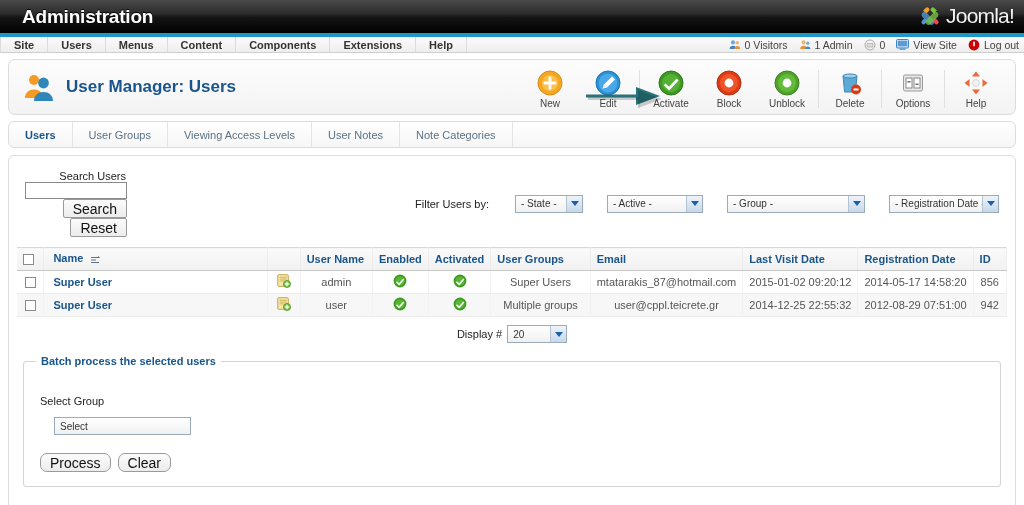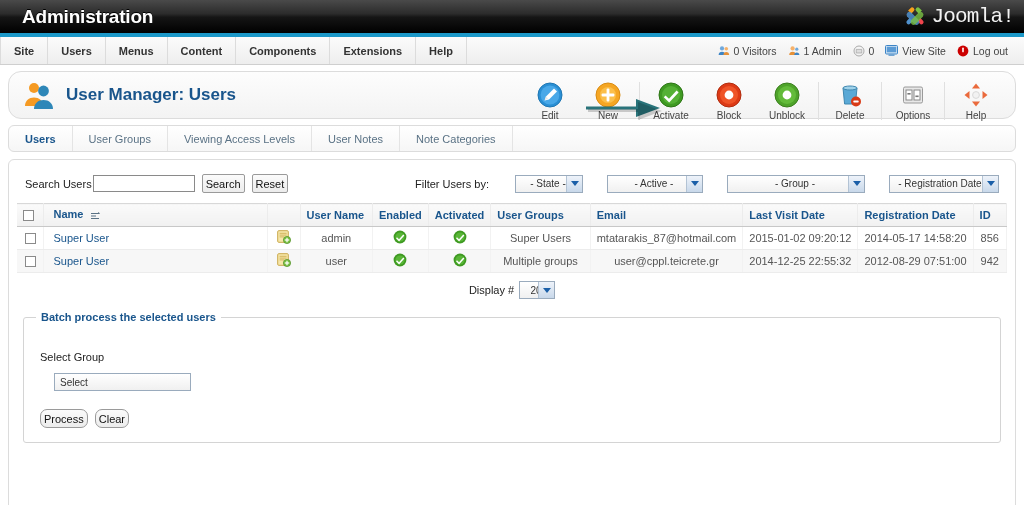--- a/index.html
+++ b/index.html
@@ -35,27 +35,27 @@
     display: flex;
     align-items: center;
     gap: 4px;
   }
   .joomla-mark { width: 24px; height: 24px; }
   .joomla-word {
     font-size: 21px;
     color: #f2f2f2;
     font-weight: 300;
     letter-spacing: -0.8px;
-    font-family: Liberation Mono, monospace;
+    font-family: Liberation Sans, sans-serif;
   }
 
   
   .menubar {
     position: relative;
-    height: 28px;
+    height: 16px;
     background: linear-gradient(to bottom, #fbfbfb 0%, #eeeeee 100%);
     border-bottom: 1px solid #cfcfcf;
     display: flex;
     align-items: stretch;
   }
   .menu-left { display: flex; align-items: stretch; }
   .menu-item {
     padding: 0 13px;
     display: flex;
     align-items: center;
@@ -64,41 +64,41 @@
     color: #333;
     border-right: 1px solid #dcdcdc;
     cursor: pointer;
   }
   .menu-item:first-child { border-left: 1px solid #dcdcdc; }
   .menu-right {
     margin-left: auto;
     display: flex;
     align-items: center;
     gap: 11px;
-    padding-right: 16px;
+    padding-right: 5px;
     font-size: 10.5px;
     color: #444;
   }
   .menu-right .mr {
     display: flex; align-items: center; gap: 4px; cursor: pointer;
   }
   .ico { display: inline-block; line-height: 0; }
 
   
   .page {
     padding: 6px 8px 0 8px;
   }
 
   
   .toolbar-panel {
     position: relative;
-    height: 48px;
+    height: 56px;
     background: linear-gradient(to bottom, #fdfdfd 0%, #f3f3f3 100%);
     border: 1px solid #dcdcdc;
-    border-radius: 13px;
+    border-radius: 7px;
     display: flex;
     align-items: center;
   }
   .page-head {
     display: flex; align-items: center; gap: 11px;
     padding-left: 14px;
   }
   .page-head-title {
     font-size: 17px;
     font-weight: bold;
@@ -163,38 +163,38 @@
     height: 410px;
     padding: 10px 8px;
   }
 
   
   .filter-row {
     display: flex;
     align-items: center;
     padding: 4px 8px 10px 8px;
   }
-  .search-group { display: flex; align-items: center; gap: 0px; }
+  .search-group { display: flex; align-items: flex-end; gap: 0px; flex-direction: column; }
   .search-label { font-size: 11px; color: #222; margin-right: 1px; }
   .txt-input {
     width: 102px; height: 17px;
     border: 1px solid #8a8a8a;
     background: #fff;
     font-size: 11px;
     padding: 0 3px;
     font-family: "Liberation Sans", sans-serif;
   }
   .btn {
     height: 19px;
-    padding: 0 3px;
+    padding: 0 9px;
     margin-left: 7px;
     border: 1px solid #9a9a9a;
     background: linear-gradient(to bottom, #fbfbfb, #ececec);
     border-radius: 2px;
-    font-size: 11px;
+    font-size: 14px;
     color: #111;
     cursor: pointer;
     font-family: "Liberation Sans", sans-serif;
   }
   .filter-right {
     margin-left: auto;
     display: flex; align-items: center; gap: 24px;
   }
   .filter-label { font-size: 11px; color: #222; margin-right: 2px; }
   .sel {
@@ -202,21 +202,20 @@
     border: 1px solid #9aabbd;
     background: linear-gradient(to bottom, #ffffff, #f0f0f0);
     font-size: 10px;
     color: #333;
     display: flex;
     align-items: center;
     position: relative;
     padding: 0 7px 0 5px;
     cursor: pointer;
     white-space: nowrap;
-    justify-content: center;
   }
   .sel .caret {
     position: absolute; right: 0; top: 0;
     width: 16px; height: 100%;
     background: linear-gradient(to bottom, #eef3fa, #c8d8ea);
     border-left: 1px solid #b3c3d4;
     display: flex; align-items: center; justify-content: center;
   }
   .sel .caret::after {
     content: "";
@@ -250,21 +249,21 @@
     height: 23px;
     padding: 0 6px;
     border-bottom: 1px solid #ececec;
     border-right: 1px solid #f2f2f2;
     text-align: center;
     color: #555;
     white-space: nowrap;
   }
   table.userlist tbody tr.alt td { background: #f7f7f7; }
   table.userlist tbody td.name-col { text-align: left; padding-left: 9px; }
-  .user-link { color: #19558c; font-weight: normal; text-decoration: none; cursor: pointer; }
+  .user-link { color: #19558c; font-weight: bold; text-decoration: none; cursor: pointer; }
   .cb {
     width: 11px; height: 11px;
     border: 1px solid #8a8a8a;
     background: #fff;
     display: inline-block;
     vertical-align: middle;
     cursor: pointer;
   }
   .sort-icon { display: inline-block; margin-left: 4px; vertical-align: middle; }
   .note-icon { display: inline-block; vertical-align: middle; cursor: pointer; }
@@ -435,38 +434,38 @@
         <g fill="#000" opacity="0.18">
           <path d="M4 15 L54 15 L54 8 L78 17 L54 26 L54 18 L4 18 Z"></path>
         </g>
       </svg>
     </div>
 
     <div class="toolbar">
       <div class="tb-btn">
         <span class="ico">
           <svg width="26" height="26" viewBox="0 0 26 26">
+              <circle cx="13" cy="13" r="12" fill="#f5a623" stroke="#d98b12"></circle>
+              <circle cx="13" cy="13" r="8" fill="#fbbf4a"></circle>
+              <rect x="11.6" y="6.6" width="2.8" height="12.8" rx="1" fill="#fff"></rect>
+              <rect x="6.6" y="11.6" width="12.8" height="2.8" rx="1" fill="#fff"></rect>
+            </svg>
+        </span>
+        <span class="tb-label">New</span>
+      </div>
+      <div class="tb-btn">
+        <span class="ico">
+          <svg width="26" height="26" viewBox="0 0 26 26">
               <circle cx="13" cy="13" r="12" fill="#2a8fd4" stroke="#1f77b3"></circle>
               <circle cx="13" cy="13" r="9.4" fill="#49a8e8"></circle>
               <path d="M7.6 18.4 9 14.6 17 6.6l3 3-8 8z" fill="#fff"></path>
               <path d="M7.6 18.4 9 14.6l2 2z" fill="#e8e8e8"></path>
             </svg>
         </span>
         <span class="tb-label">Edit</span>
-      </div>
-      <div class="tb-btn">
-        <span class="ico">
-          <svg width="26" height="26" viewBox="0 0 26 26">
-              <circle cx="13" cy="13" r="12" fill="#f5a623" stroke="#d98b12"></circle>
-              <circle cx="13" cy="13" r="8" fill="#fbbf4a"></circle>
-              <rect x="11.6" y="6.6" width="2.8" height="12.8" rx="1" fill="#fff"></rect>
-              <rect x="6.6" y="11.6" width="12.8" height="2.8" rx="1" fill="#fff"></rect>
-            </svg>
-        </span>
-        <span class="tb-label">New</span>
       </div>
       <div class="tb-sep"></div>
       <div class="tb-btn">
         <span class="ico">
           <svg width="26" height="26" viewBox="0 0 26 26">
               <circle cx="13" cy="13" r="12" fill="#3f9a22" stroke="#2d7516"></circle>
               <circle cx="13" cy="13" r="9" fill="#55b135"></circle>
               <path d="M7.5 13.4 11 16.8 18.6 8.6l2 1.9-9.4 10-5.4-5.2z" fill="#fff"></path>
             </svg>
         </span>
@@ -682,21 +681,21 @@
           <td>user@cppl.teicrete.gr</td>
           <td>2014-12-25 22:55:32</td>
           <td>2012-08-29 07:51:00</td>
           <td>942</td>
         </tr>
       </tbody>
     </table>
 
     <div class="display-row">
       <span>Display #</span>
-      <div class="sel" style="width:36px">
+      <div class="sel" style="width:60px">
         <span>20</span>
         <span class="caret"></span>
       </div>
     </div>
 
     <fieldset class="batch">
       <legend>Batch process the selected users</legend>
       <div class="select-group-label">Select Group</div>
       <div class="batch-controls">
         <div class="batch-select">

